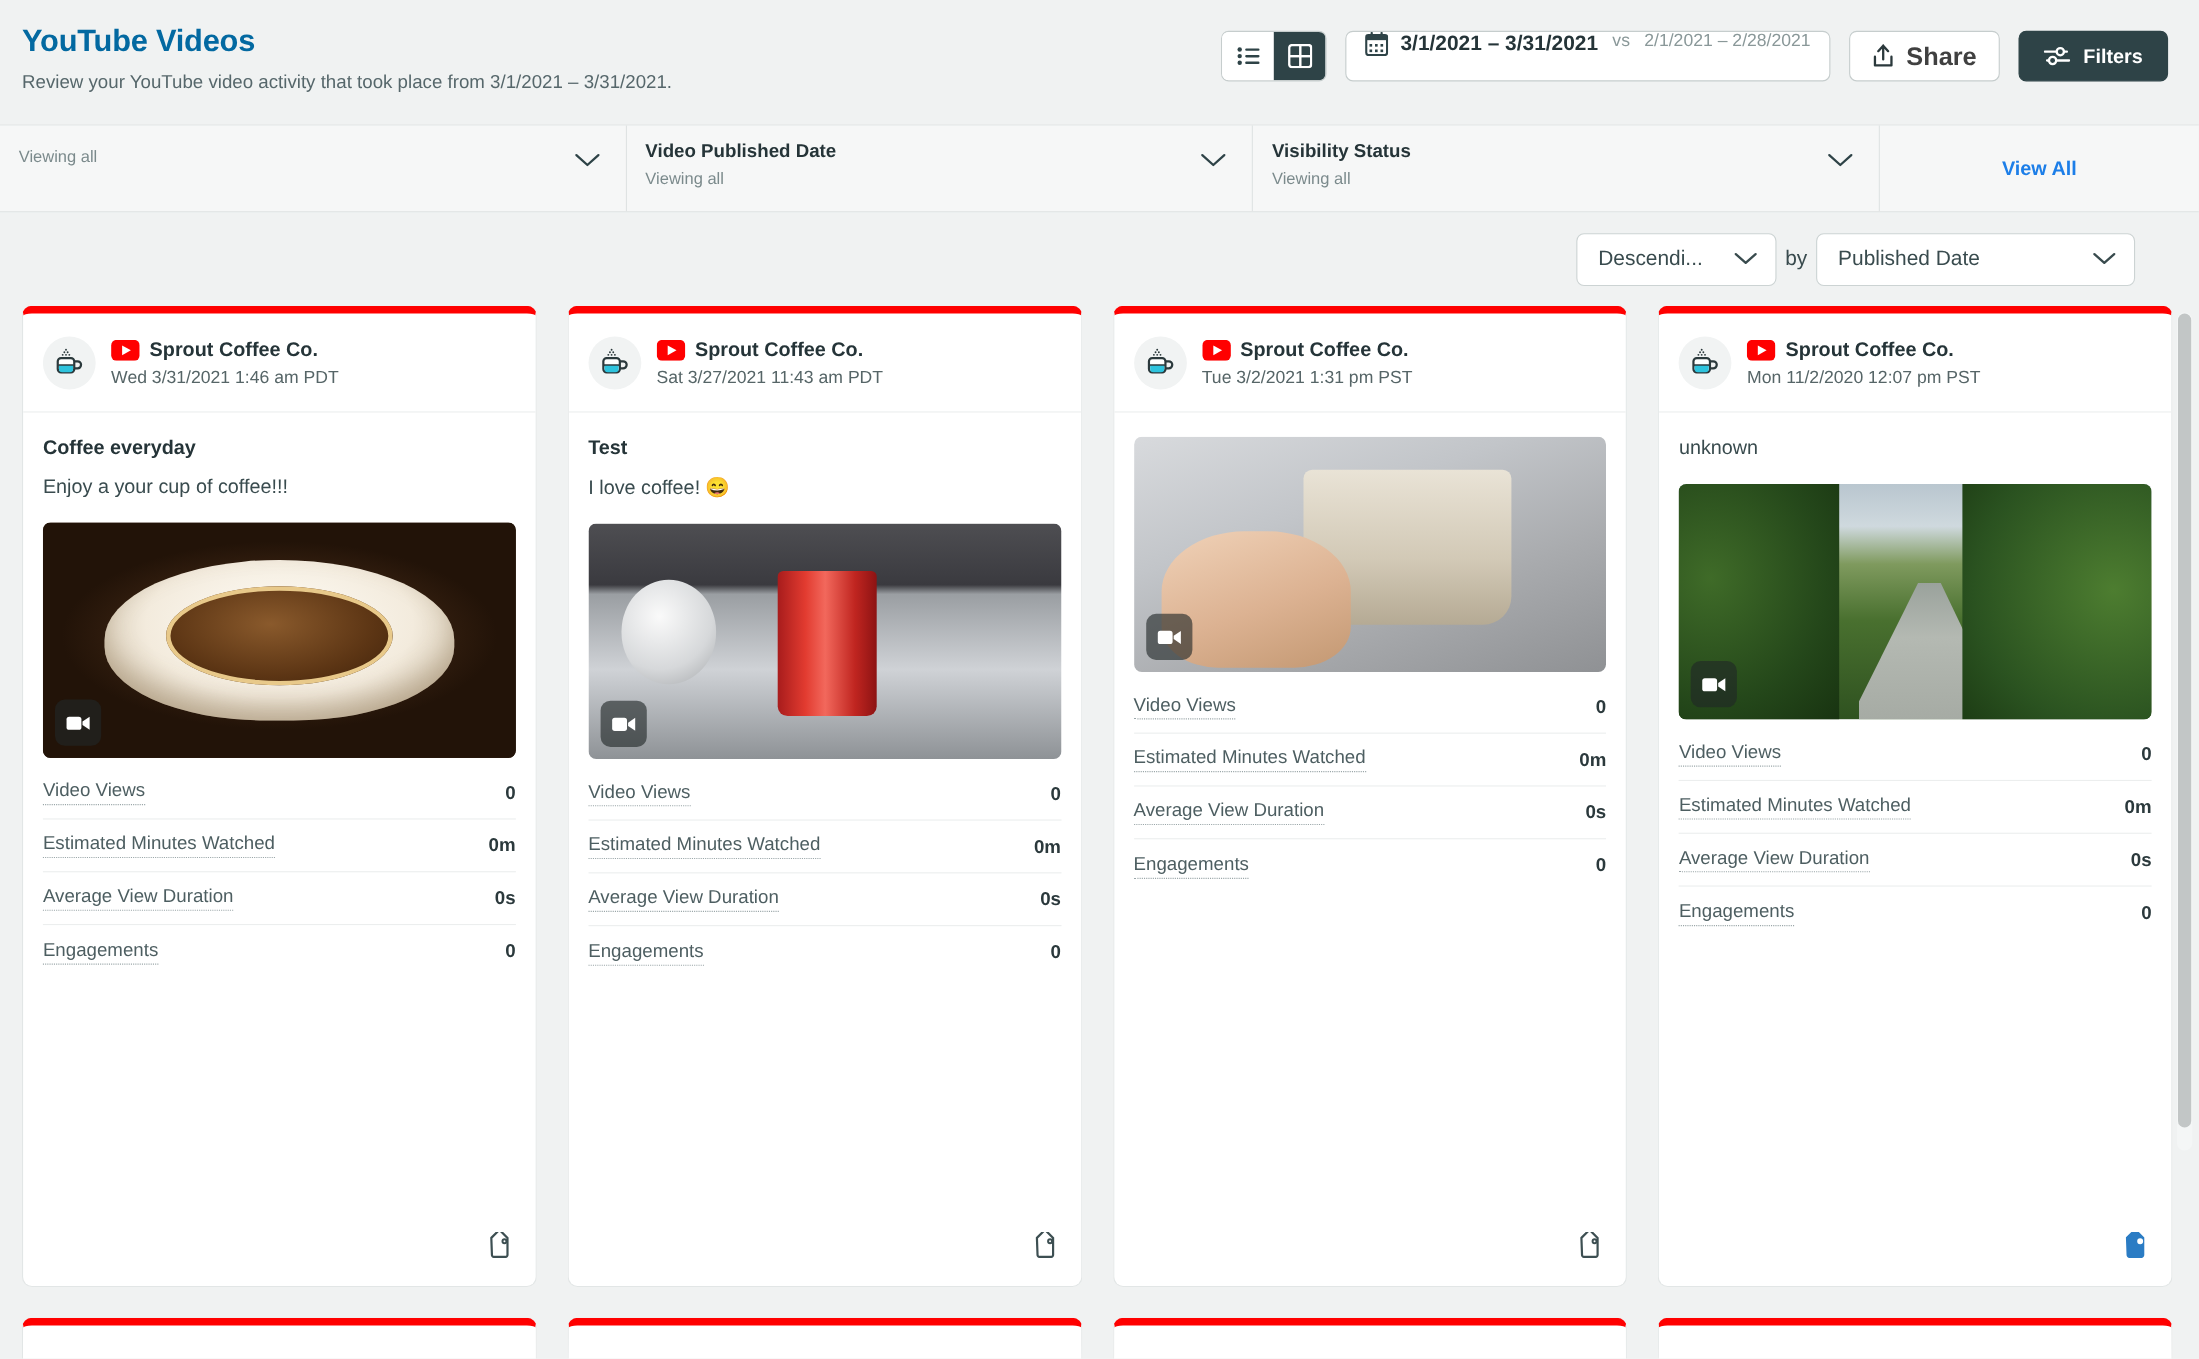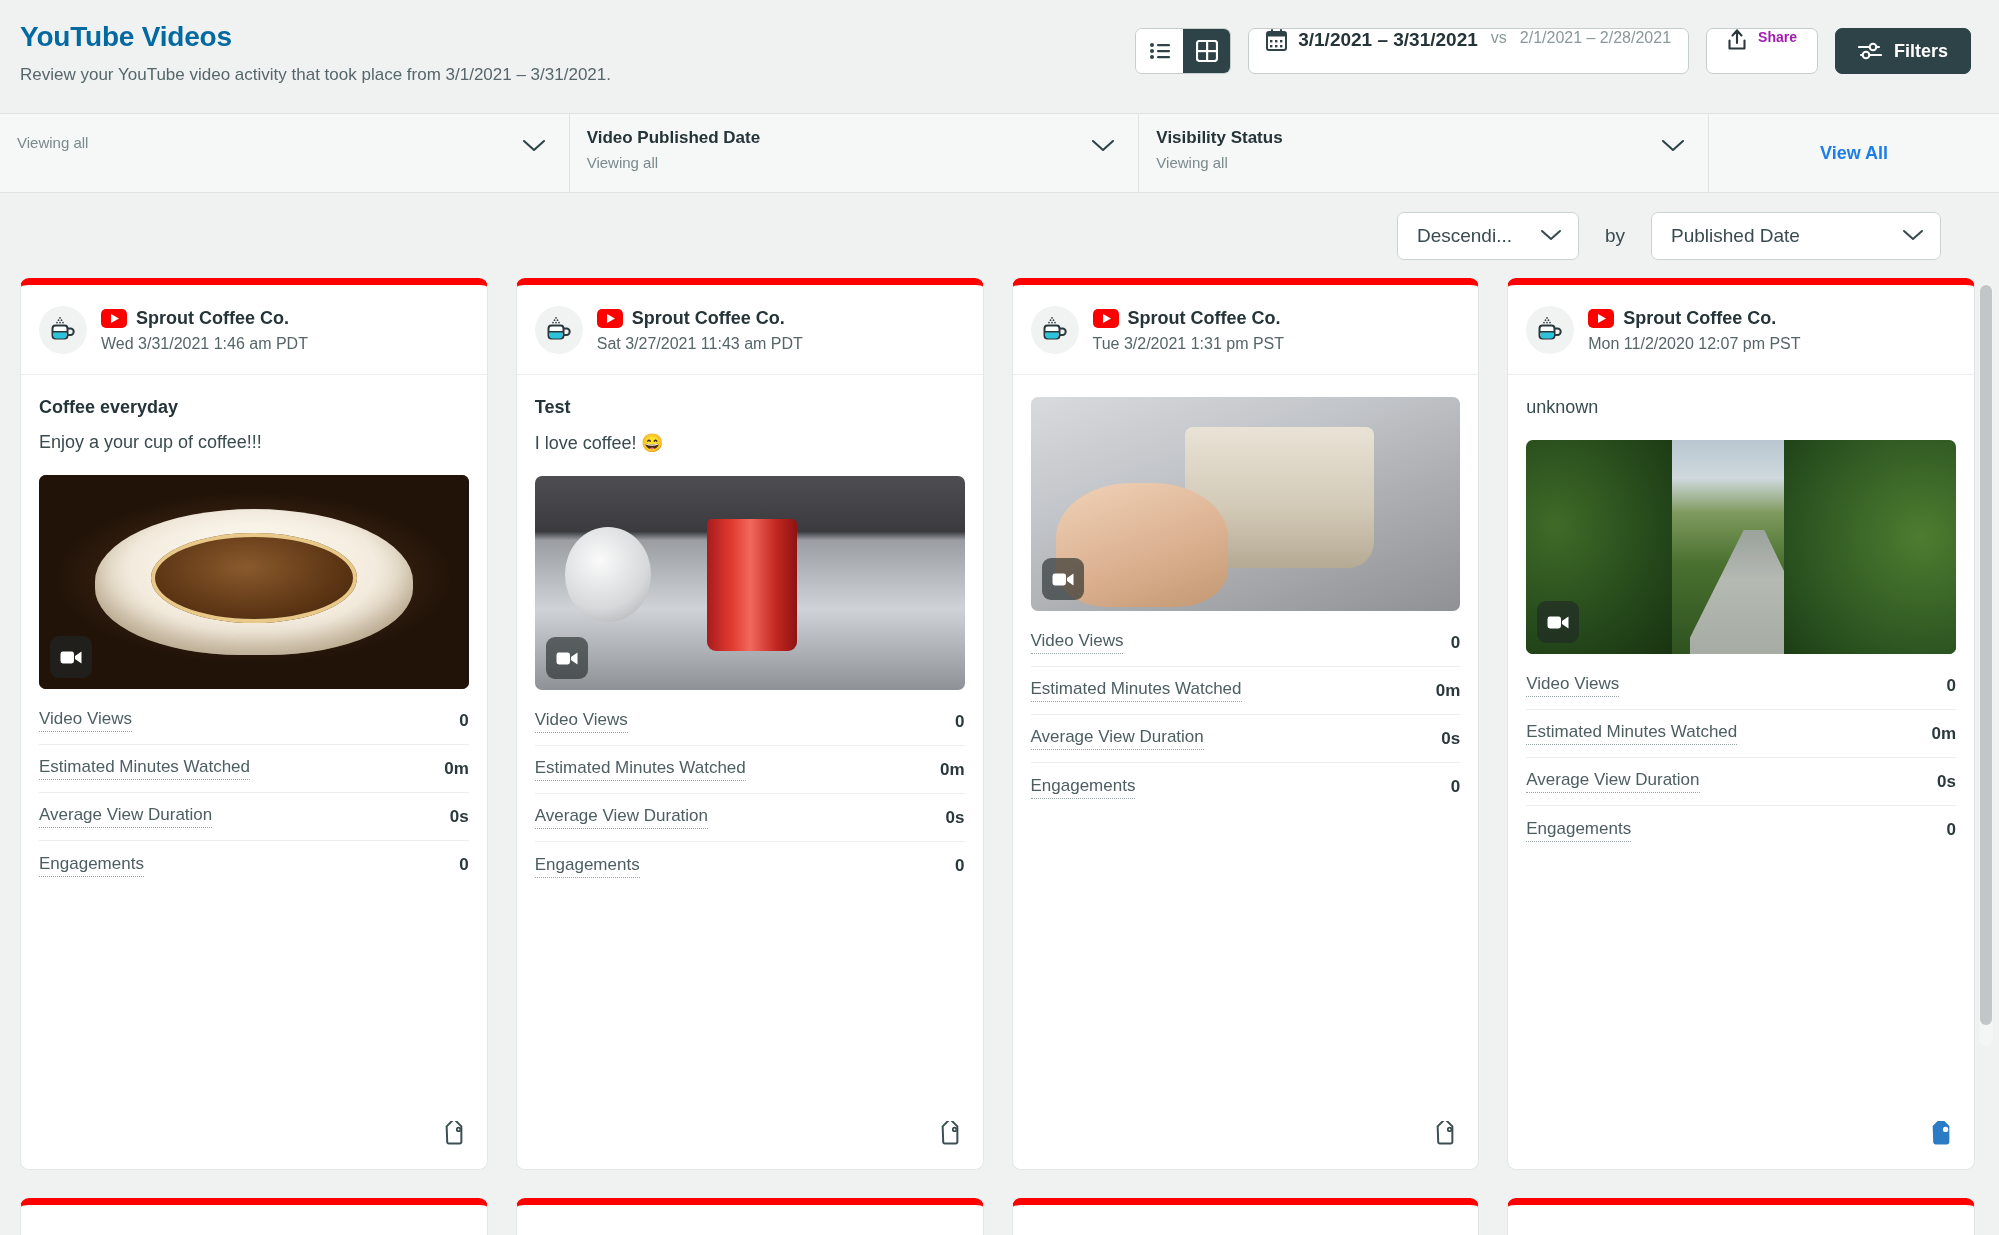--- a/index.html
+++ b/index.html
@@ -51,25 +51,25 @@
   .date-pill {
     display: flex; align-items: flex-start; gap: 11px;
     height: 46px; padding: 0 17px;
     border: 1.6px solid #c6cdcd; border-radius: 7px;
     background: #fff; cursor: pointer; white-space: nowrap;
   }
   .date-main { font-size: 19px; font-weight: bold; color: #253438; }
   .date-vs { font-size: 16px; color: #8a9899; margin-left: 2px; }
 
   .share-btn {
-    display: flex; gap: 11px;
+    display: flex; align-items: center; gap: 11px;
     height: 46px; padding: 0 20px;
     border: 1.6px solid #c6cdcd; border-radius: 7px;
     background: #fff; cursor: pointer;
-    font-size: 14px; font-weight: bold; color: #a21caf;
+    font-size: 23px; font-weight: bold; color: #404040;
   }
   .filters-btn {
     display: flex; align-items: center; gap: 12px;
     height: 46px; padding: 0 22px;
     border-radius: 7px; background: #2e4347; border: 1.6px solid #2e4347;
     cursor: pointer; font-size: 18px; font-weight: bold; color: #fff;
   }
 
   
   .filter-bar {
@@ -89,21 +89,21 @@
   .filter-value { font-size: 15px; color: #7b8a8c; margin-top: 6px; }
   .filter-chev { position: absolute; right: 22px; top: 24px; }
   .clear-all {
     width: 290px; display: flex; align-items: center; justify-content: center;
     font-size: 18px; font-weight: bold; color: #1c7ee8; cursor: pointer;
   }
 
   
   .sort-row {
     height: 85px; display: flex; align-items: center; justify-content: flex-end;
-    padding-right: 58px; gap: 26px;
+    padding-right: 58px; gap: 8px;
   }
   .select-box {
     display: flex; align-items: center; justify-content: space-between;
     height: 48px; border: 1.4px solid #ccd3d3; border-radius: 7px;
     background: #fff; padding: 0 15px 0 19px; cursor: pointer;
     font-size: 19px; color: #394b4e;
   }
   .select-dir { width: 182px; }
   .select-field { width: 290px; }
   .by-label { font-size: 19px; color: #394b4e; }

